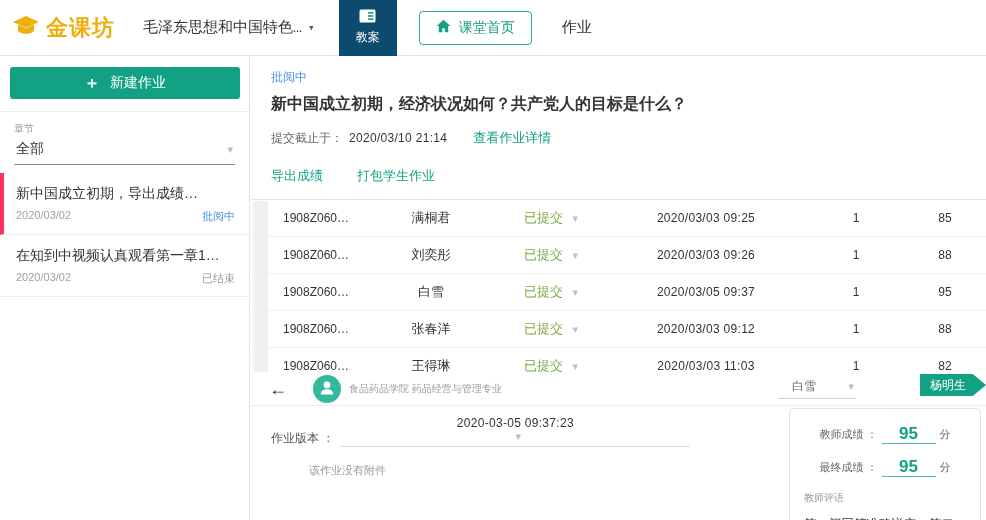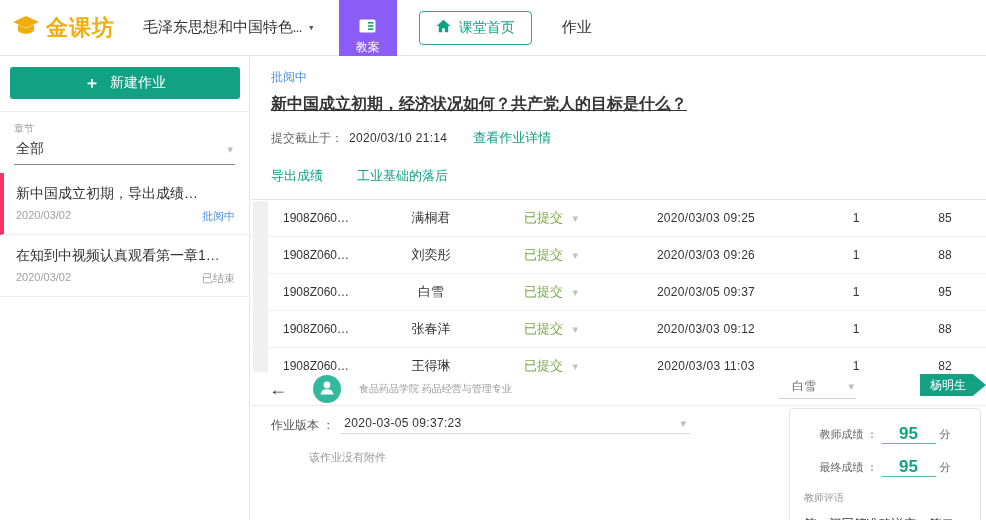--- a/index.html
+++ b/index.html
@@ -8,22 +8,22 @@
   #app { position:relative; width:910px; height:520px; background:#fff; }
 
   
   .topbar { position:absolute; left:0; top:0; width:986px; height:56px; background:#fff;
             border-bottom:1px solid #e3e3e3; display:flex; align-items:center; }
   .logo { display:flex; align-items:center; gap:6px; margin-left:12px; cursor:pointer; }
   .logo-text { font-size:22px; font-weight:bold; color:#f0ae0c; letter-spacing:1px; }
   .course-select { display:flex; align-items:center; margin-left:28px; font-size:15px; color:#333; cursor:pointer;font-family:Liberation Mono, monospace; }
   .caret { font-size:11px; color:#555; margin-left:6px; }
   .caret-gray { color:#bbb; }
-  .btn-lessonplan { margin-left:24px; width:58px; height:56px; background:#8b5cf6; color:#fff;
-                    display:flex; flex-direction:column; align-items:center; justify-content:flex-end;
+  .btn-lessonplan { margin-left:24px; width:58px; height:56px; background:#0c4a6e; color:#fff;
+                    display:flex; flex-direction:column; align-items:center; justify-content:center;
                     font-size:12px; gap:3px; cursor:pointer; }
   .btn-home { margin-left:22px; height:34px; padding:0 16px; border:1px solid #2aa593; border-radius:4px;
               color:#13a184; font-size:14px; display:flex; align-items:center; gap:8px; background:#fff; cursor:pointer; }
   .tab-homework { margin-left:30px; font-size:15px; color:#333; cursor:pointer; }
 
   
   .sidebar { position:absolute; left:0; top:57px; width:250px; height:463px; background:#fff;
              border-right:1px solid #e3e3e3; }
   .btn-new { margin:10px 10px 0 10px; height:32px; width:230px; background:#13a184; border:none; border-radius:3px;
              color:#fff; font-size:14px; display:flex; align-items:center; justify-content:center; gap:10px; cursor:pointer; }
@@ -38,21 +38,21 @@
   .hw-title { font-size:14px; color:#333; white-space:nowrap; overflow:hidden; }
   .hw-meta { display:flex; justify-content:space-between; margin-top:6px; font-size:11px;gap:16px; }
   .hw-date { color:#a0a0a0; }
   .st-blue { color:#4a90e2; }
   .st-gray { color:#9a9a9a; }
 
   
   .main { position:absolute; left:251px; top:57px; width:735px; height:463px; background:#fff; }
   .mh { padding:12px 0 0 20px; }
   .mh-status { font-size:12px; color:#4a90e2; }
-  .mh-title { font-size:16px; font-weight:bold; color:#333; margin-top:8px;text-decoration:underline; }
+  .mh-title { font-size:16px; font-weight:bold; color:#333; margin-top:8px; }
   .mh-deadline { display:flex; align-items:center; margin-top:14px; font-size:12px; }
   .mh-deadline .lab { color:#666; }
   .mh-deadline .val { color:#333; margin-left:6px; letter-spacing:0.3px; }
   .link-teal { color:#13a184; font-size:13px; cursor:pointer; }
   .mh-deadline .link-teal { margin-left:26px; }
   .mh-links { display:flex; gap:34px; margin-top:20px; padding-bottom:14px; }
   .table-wrap { border-top:1px solid #e5e5e5; position:relative; }
   .scroll-strip { position:absolute; left:2px; top:1px; width:15px; height:183px; background:#f0f0f0; }
   .trow { display:flex; align-items:center; height:37px; border-bottom:1px solid #efefef; font-size:12px; cursor:pointer; }
   .c-id    { width:100px; margin-left:15px; text-align:center; color:#333; }
@@ -64,32 +64,32 @@
   .c-score { width:78px; text-align:center; color:#333; }
 
   
   .detail { position:absolute; left:0; top:315px; width:735px; height:148px; background:#fff; }
   .d-head { display:flex; align-items:center; height:34px; border-bottom:1px solid #ececec; position:relative; }
   .back { margin-left:18px; font-size:18px; color:#333; cursor:pointer; line-height:1; }
   .avatar { width:28px; height:28px; border-radius:50%; background:#34b9a0; margin-left:26px;
             display:flex; align-items:center; justify-content:center; overflow:hidden; cursor:pointer; }
   .stu-lines { margin-left:8px; }
   .stu-name { font-size:11px; color:#555; }
-  .stu-dept { font-size:10px; color:#9a9a9a; margin-top:1px;margin-left:10px; }
+  .stu-dept { font-size:10px; color:#9a9a9a; margin-top:1px; }
   .stu-select { position:absolute; right:130px; top:4px; width:78px; border-bottom:1px solid #d0d0d0;
                 display:flex; align-items:center; justify-content:space-between; padding:2px 2px 3px 14px;
                 font-size:12px; color:#666; cursor:pointer; }
   .ribbon { position:absolute; right:0; top:2px; width:66px; height:22px; background:#13a184; color:#fff;
             font-size:12px; display:flex; align-items:center; padding-left:10px; cursor:pointer;
             clip-path:polygon(0 0, 80% 0, 100% 50%, 80% 100%, 0 100%); }
   .version-row { display:flex; align-items:flex-end; margin:10px 0 0 20px; font-size:12px; }
   .version-row .lab { color:#555; }
   .version-select { width:350px; margin-left:6px; border-bottom:1px solid #d8d8d8; display:flex;
                     align-items:center; justify-content:space-between; padding:0 4px 3px 4px;
-                    color:#333; letter-spacing:0.3px; cursor:pointer; }
+                    color:#333; letter-spacing:0.3px; cursor:pointer;flex-direction:column; }
   .answer { margin:12px 0 0 38px; width:472px; font-size:11px; color:#8a8a8a; line-height:16px; }
   .no-attach { margin:16px 0 0 58px; font-size:11px; color:#9a9a9a; }
 
   .grade-box { position:absolute; left:538px; top:36px; width:192px; height:200px;
                border:1px solid #e4e4e4; border-radius:4px; background:#fff; padding:16px 14px 0 14px; }
   .g-row { display:flex; align-items:flex-end; justify-content:center; margin-bottom:14px; }
   .g-lab { font-size:11px; color:#666; padding-bottom:2px; }
   .g-score { width:54px; margin:0 4px; border-bottom:1px solid #56bcaa; text-align:center;
              font-size:17px; color:#13a184; font-weight:bold; line-height:1; padding-bottom:1px; }
   .g-unit { font-size:11px; color:#666; padding-bottom:2px; }
@@ -172,21 +172,21 @@
     <div class="mh">
       <div class="mh-status">批阅中</div>
       <div class="mh-title">新中国成立初期，经济状况如何？共产党人的目标是什么？</div>
       <div class="mh-deadline">
         <span class="lab">提交截止于：</span>
         <span class="val">2020/03/10 21:14</span>
         <span class="link-teal">查看作业详情</span>
       </div>
       <div class="mh-links">
         <span class="link-teal">导出成绩</span>
-        <span class="link-teal">工业基础的落后</span>
+        <span class="link-teal">打包学生作业</span>
       </div>
     </div>
 
     <div class="table-wrap">
       <div class="scroll-strip"></div>
 
       <div class="trow">
         <span class="c-id">1908Z060…</span>
         <span class="c-name">满桐君</span>
         <span class="c-status"><span>已提交</span> <span class="caret">▾</span></span>

